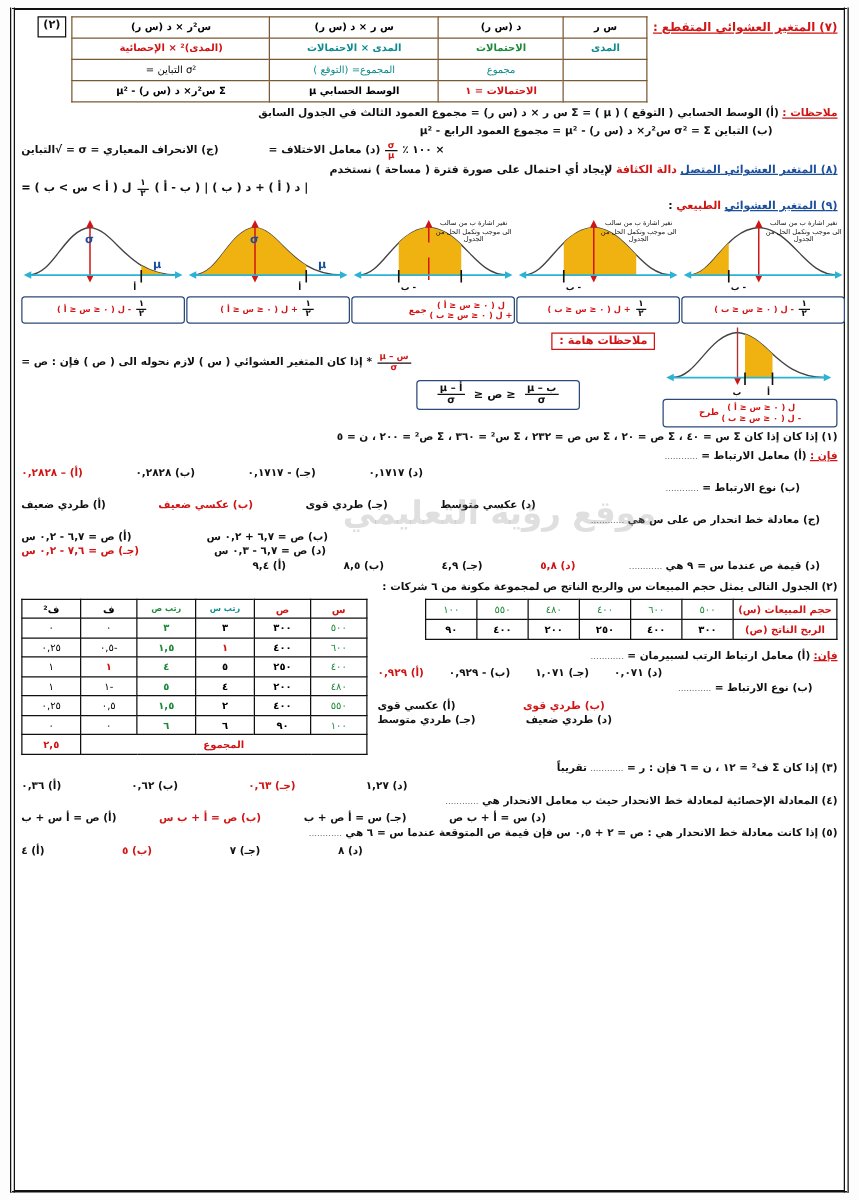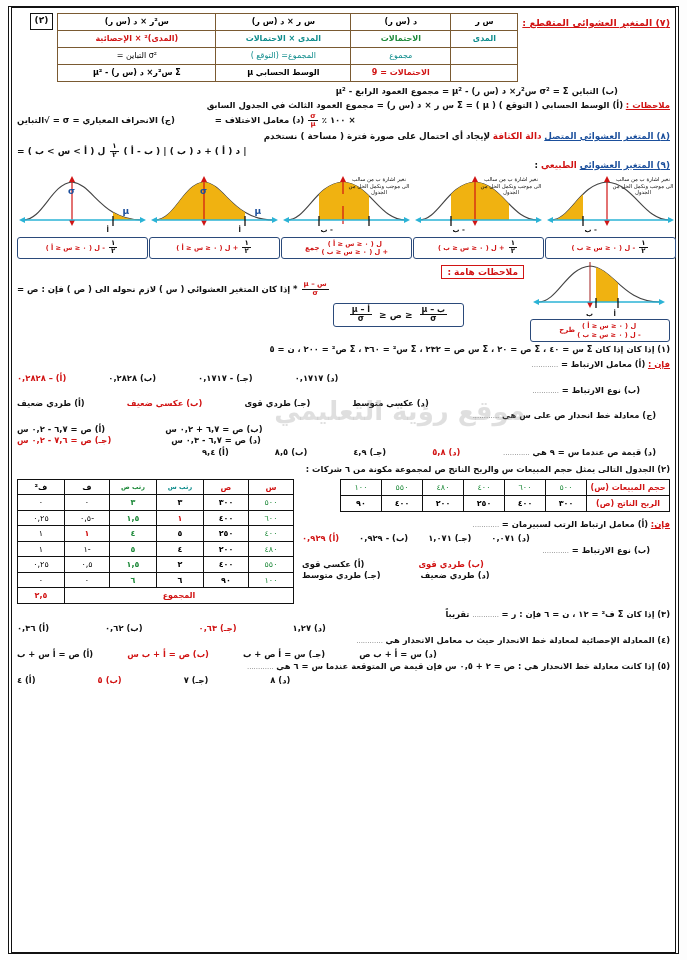--- a/index.html
+++ b/index.html
@@ -104,36 +104,36 @@
         <td class="red b">(المدى)² × الإحصائية</td>
       </tr>
       <tr>
         <td></td>
         <td class="teal">مجموع</td>
         <td class="teal">المجموع= (التوقع )</td>
         <td class="blk">σ² التباين =</td>
       </tr>
       <tr>
         <td></td>
-        <td class="red b">الاحتمالات = 9</td>
+        <td class="red b">الاحتمالات = ١</td>
         <td class="blk b">الوسط الحسابي μ</td>
         <td class="blk b">Σ س²ر× د (س ر) - μ²</td>
       </tr>
     </tbody>
         </table>
     <div class="pgnum">(٢)</div>
   </div>
 
   <div class="notes">
-    <div class="noteline" style="padding-right:52px">
-      <span class="b">(ب)  التباين  σ² = Σ س²ر× د (س ر) - μ² = مجموع العمود الرابع - μ²</span>
-    </div>
     <div class="noteline">
       <span class="red b u">ملاحظات :</span>
       <span class="b">(أ)  الوسط الحسابي ( التوقع ) ( μ ) = Σ س ر × د (س ر)  =  مجموع العمود الثالث في الجدول السابق</span>
+    </div>
+    <div class="noteline" style="padding-right:52px">
+      <span class="b">(ب)  التباين  σ² = Σ س²ر× د (س ر) - μ² = مجموع العمود الرابع - μ²</span>
     </div>
     <div class="noteline" style="display:flex;flex-direction:row-reverse;gap:40px;padding-right:52px;align-items:center">
       <span class="b">(ج) الانحراف المعياري = σ = √التباين</span>
       <span class="b" style="display:flex;flex-direction:row-reverse;align-items:center;gap:2px">
         <span>(د) معامل الاختلاف  =</span>
         <span class="frac red">
           <span class="num">σ</span>
           <span class="den">μ</span>
         </span>
         <span>× ١٠٠ ٪</span>
@@ -237,21 +237,21 @@
           <line x1="62" y1="32" x2="62" y2="50" stroke="#d11414" stroke-width="1.2"></line>
           <polygon points="62,2 59,8 65,8" fill="#d11414"></polygon>
               <line x1="62" y1="4" x2="62" y2="20" stroke="#d11414" stroke-width="1.2"></line>
           <line x1="4" y1="46" x2="127" y2="46" stroke="#2bb3d6" stroke-width="1.4"></line>
           <polygon points="2,46 8,43 8,49" fill="#2bb3d6"></polygon>
               <polygon points="129,46 123,43 123,49" fill="#2bb3d6"></polygon>
           <line x1="38" y1="42" x2="38" y2="52" stroke="#111" stroke-width="1.3"></line>
           <line x1="88" y1="42" x2="88" y2="52" stroke="#111" stroke-width="1.3"></line>
           <text x="52" y="58" font-size="7" fill="#111" font-weight="bold">- ب</text>
         </svg>
-        <div class="formula-box" style="display:flex;flex-direction:row-reverse;align-items:center;justify-content:center;gap:2px">
+        <div class="formula-box" style="display:flex;flex-direction:row-reverse;align-items:center;justify-content:flex-end;gap:2px">
           <span class="red b" style="font-size:7px">جمع</span>
           <span>
             <span class="red b" style="display:block">ل ( ٠ ≤ س ≤ أ )</span>
             <span class="red b" style="display:block">+ ل ( ٠ ≤ س ≤ ب )</span>
           </span>
         </div>
       </div>
 
       <div class="curvecell">
         <div class="curvenote">نغير اشارة ب من سالب الى موجب ونكمل الحل من الجدول</div>

